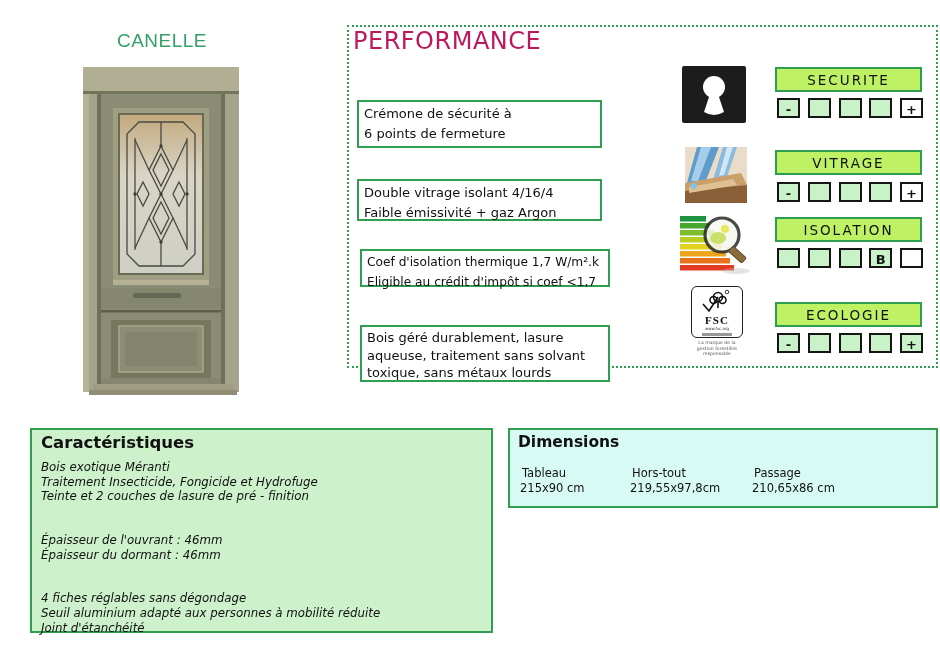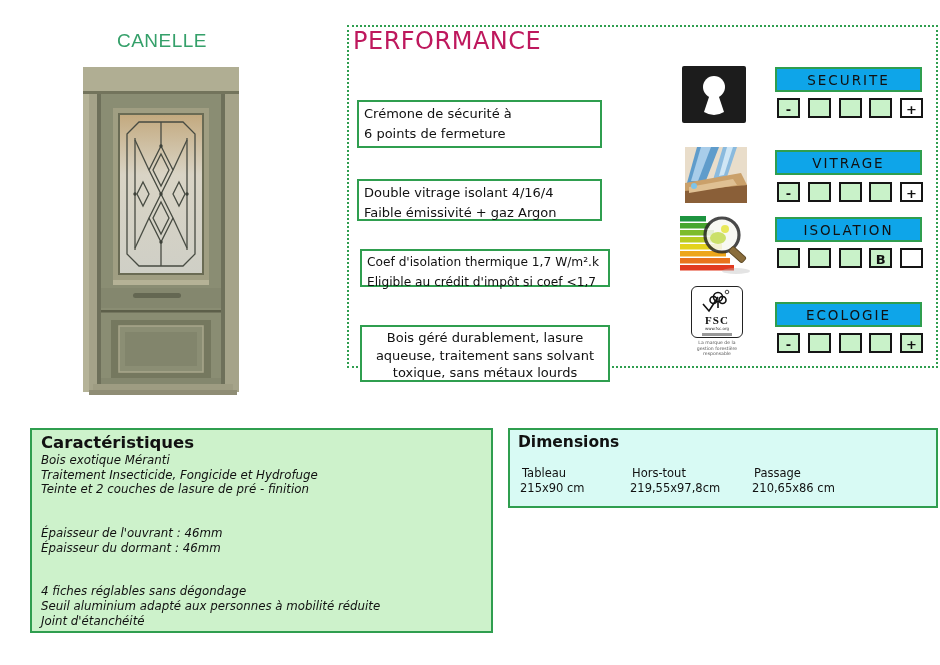--- a/index.html
+++ b/index.html
@@ -13,51 +13,51 @@
 
   
   .perf{position:absolute;left:347px;top:25px;width:591px;height:343px;
         border:2px dotted #2f9e4f;box-sizing:border-box;}
   .perf-title{position:absolute;left:4px;top:0px;font-size:24px;color:#be185d;letter-spacing:.5px;}
   .fbox{position:absolute;border:2px solid #2f9e4f;background:#fff;box-sizing:border-box;
         padding:2px 5px;font-size:13px;line-height:1.5;margin-top:32px;}
   .fbox.f1{left:8px;top:41px;width:245px;height:48px;}
   .fbox.f2{left:8px;top:120px;width:245px;height:42px;}
   .fbox.f3{left:11px;top:190px;width:250px;height:38px;font-size:12.2px;line-height:1.6;}
-  .fbox.f4{left:11px;top:266px;width:250px;height:57px;line-height:1.35;text-align:center;}
+  .fbox.f4{left:11px;top:266px;width:250px;height:57px;line-height:1.35;}
 
   .icon-slot{position:absolute;}
   .ic-keyhole{left:333px;top:39px;}
   .ic-window{left:336px;top:120px;}
   .ic-energy{left:329px;top:186px;}
   .ic-fsc{left:341px;top:259px;width:54px;text-align:center;}
   .fsc-box{width:52px;height:52px;border:1.5px solid #222;border-radius:6px;background:#fff;
            box-sizing:border-box;margin:0 auto;position:relative;}
   .fsc-acronym{font-family:"Liberation Serif",serif;font-weight:bold;font-size:11px;line-height:1;
                position:absolute;left:0;right:0;top:28px;letter-spacing:1px;}
   .fsc-url{position:absolute;left:0;right:0;top:39px;font-size:4px;color:#333;}
   .fsc-codebar{position:absolute;left:10px;right:10px;top:46px;height:2.5px;background:#999;}
   .fsc-tagline{font-size:4.6px;color:#555;line-height:1.25;margin-top:2px;}
 
   .rlabel{position:absolute;left:426px;width:147px;height:25px;border:2px solid #2f9e4f;
-          background:#0ea5e9;box-sizing:border-box;display:flex;align-items:center;justify-content:center;
+          background:#bef264;box-sizing:border-box;display:flex;align-items:center;justify-content:center;
           font-size:13.5px;letter-spacing:2px;}
   .rl1{top:40px}.rl2{top:123px}.rl3{top:190px}.rl4{top:275px}
   .rrow{position:absolute;left:428px;width:146px;display:flex;justify-content:space-between;}
   .rr1{top:71px}.rr2{top:155px}.rr3{top:221px}.rr4{top:306px}
   .rcell{width:23px;height:20px;border:2px solid #151515;box-sizing:border-box;background:#fff;
          display:flex;align-items:center;justify-content:center;}
   .rcell[data-fill="green"]{background:#c9f2c9;}
   .rcell[data-fill="white"]{background:#ffffff;}
   .rsym{font-weight:700;font-size:13px;line-height:1;transform:translateY(1px);}
 
   
   .carac{position:absolute;left:30px;top:428px;width:463px;height:205px;background:#cdf2cb;
          border:2px solid #2f9e4f;box-sizing:border-box;padding:3px 9px;}
-  .carac-title{font-size:16.5px;font-weight:bold;margin-bottom:1px;}
+  .carac-title{font-size:16.5px;font-weight:bold;margin-bottom:8px;}
   .carac-line{font-size:11.8px;font-style:italic;line-height:14.6px;min-height:14.6px;white-space:nowrap;}
 
   .dims{position:absolute;left:508px;top:428px;width:430px;height:80px;background:#d8faf4;
         border:2px solid #2f9e4f;box-sizing:border-box;padding:3px 8px;}
   .dims-title{font-size:15.5px;font-weight:bold;}
   .dim-col{position:absolute;top:36px;font-size:11.5px;line-height:15px;}
   .dc1{left:10px}.dc2{left:120px}.dc3{left:242px}
   .dim-label{padding-left:2px;}
 </style>
 </head>

